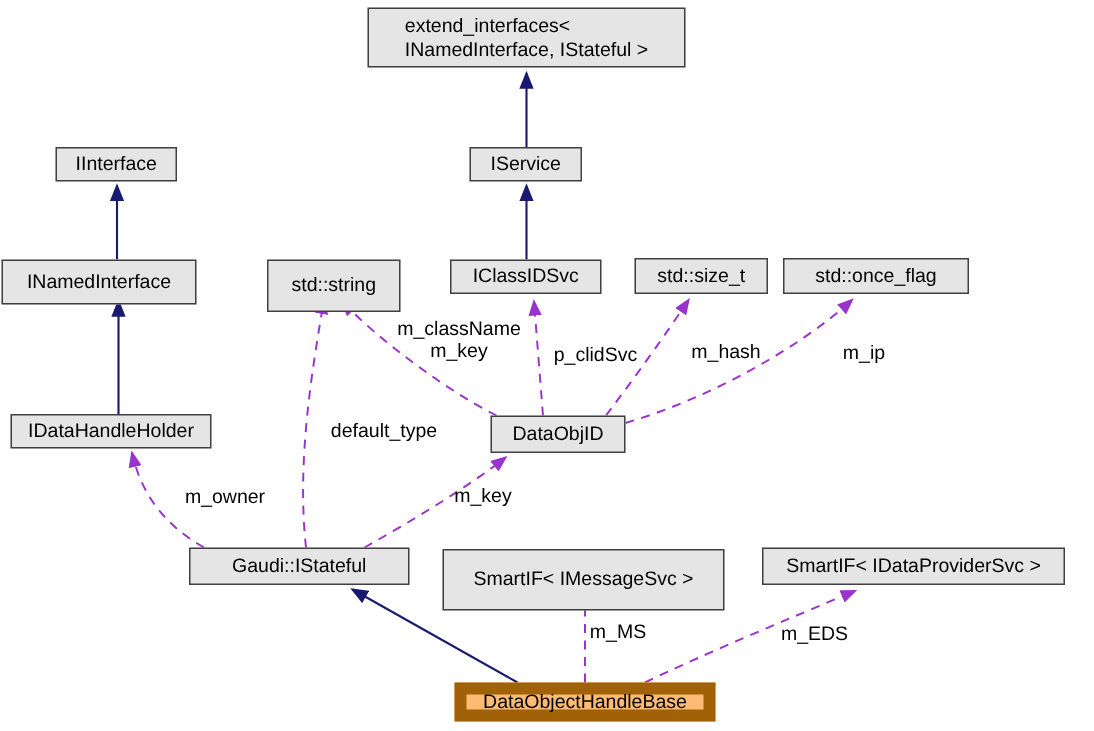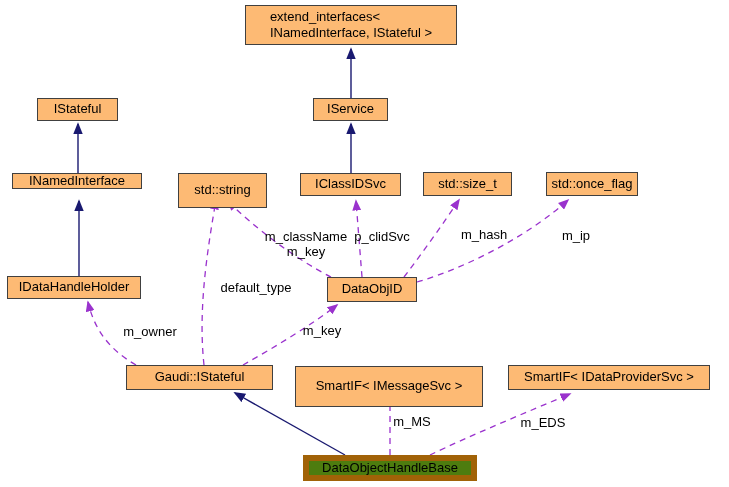--- a/index.html
+++ b/index.html
@@ -6,26 +6,26 @@
   #canvas {
     position:relative; width:729px; height:487px; background:#ffffff;
     font-family:"Liberation Sans", sans-serif; color:#000;
     overflow:hidden;
   }
   #edge-layer { position:absolute; left:0; top:0; width:729px; height:487px; pointer-events:none; }
   .edge-solid  { fill:none; stroke:#191970; stroke-width:1.4; }
   .edge-dashed { fill:none; stroke:#9a32cd; stroke-width:1.3; stroke-dasharray:6 5; }
   .node {
     position:absolute; box-sizing:border-box;
-    background:#fdba74; border:1.5px solid #404040;
+    background:#e5e5e5; border:1.5px solid #404040;
     display:flex; align-items:center; justify-content:center;
     font-size:13px; line-height:1.25; white-space:nowrap;
     cursor:pointer;
   }
-  .node.highlight { background:#4d7c0f; border:6px solid #a16207; cursor:default; }
+  .node.highlight { background:#fdba74; border:8px solid #a16207; cursor:default; }
   .node .nlines { text-align:left; }
   .edge-label {
     position:absolute; transform:translate(-50%,-50%);
     font-size:13px; line-height:1.15; text-align:center;
     white-space:pre-line; pointer-events:none;
   }
 </style>
 </head>
 <body>
 
@@ -63,40 +63,40 @@
       <div>extend_interfaces&lt;</div>
       <div> INamedInterface, IStateful &gt;</div>
     </div>
   </div>
 
   <div class="node" style="left:313px;top:98px;width:75px;height:23px">
     <span>IService</span>
   </div>
 
   <div class="node" style="left:37px;top:98px;width:81px;height:23px">
-    <span>IStateful</span>
+    <span>IInterface</span>
   </div>
 
-  <div class="node" style="left:12px;top:173px;width:130px;height:16px">
+  <div class="node" style="left:1px;top:173px;width:130px;height:30px">
     <span>INamedInterface</span>
   </div>
 
   <div class="node" style="left:178px;top:173px;width:89px;height:35px">
     <span>std::string</span>
   </div>
 
   <div class="node" style="left:423px;top:172px;width:89px;height:24px">
     <span>std::size_t</span>
   </div>
 
   <div class="node" style="left:300px;top:173px;width:101px;height:23px">
     <span>IClassIDSvc</span>
   </div>
 
-  <div class="node" style="left:546px;top:172px;width:92px;height:24px">
+  <div class="node" style="left:522px;top:172px;width:124px;height:24px">
     <span>std::once_flag</span>
   </div>
 
   <div class="node" style="left:7px;top:276px;width:134px;height:23px">
     <span>IDataHandleHolder</span>
   </div>
 
   <div class="node" style="left:327px;top:277px;width:90px;height:25px">
     <span>DataObjID</span>
   </div>
@@ -110,23 +110,23 @@
   </div>
 
   <div class="node" style="left:508px;top:365px;width:202px;height:25px">
     <span>SmartIF&lt; IDataProviderSvc &gt;</span>
   </div>
 
   <div class="node highlight" style="left:303px;top:455px;width:174px;height:26px">
     <span>DataObjectHandleBase</span>
   </div>
 
-  <div class="edge-label" style="left:306px;top:245px">m_className
+  <div class="edge-label" style="left:306px;top:227px">m_className
 m_key</div>
-  <div class="edge-label" style="left:382px;top:237px">p_clidSvc</div>
+  <div class="edge-label" style="left:397px;top:237px">p_clidSvc</div>
   <div class="edge-label" style="left:484px;top:235px">m_hash</div>
   <div class="edge-label" style="left:576px;top:236px">m_ip</div>
   <div class="edge-label" style="left:256px;top:288px">default_type</div>
   <div class="edge-label" style="left:150px;top:332px">m_owner</div>
   <div class="edge-label" style="left:322px;top:331px">m_key</div>
   <div class="edge-label" style="left:412px;top:422px">m_MS</div>
   <div class="edge-label" style="left:543px;top:423px">m_EDS</div>
 
 </div>
 

